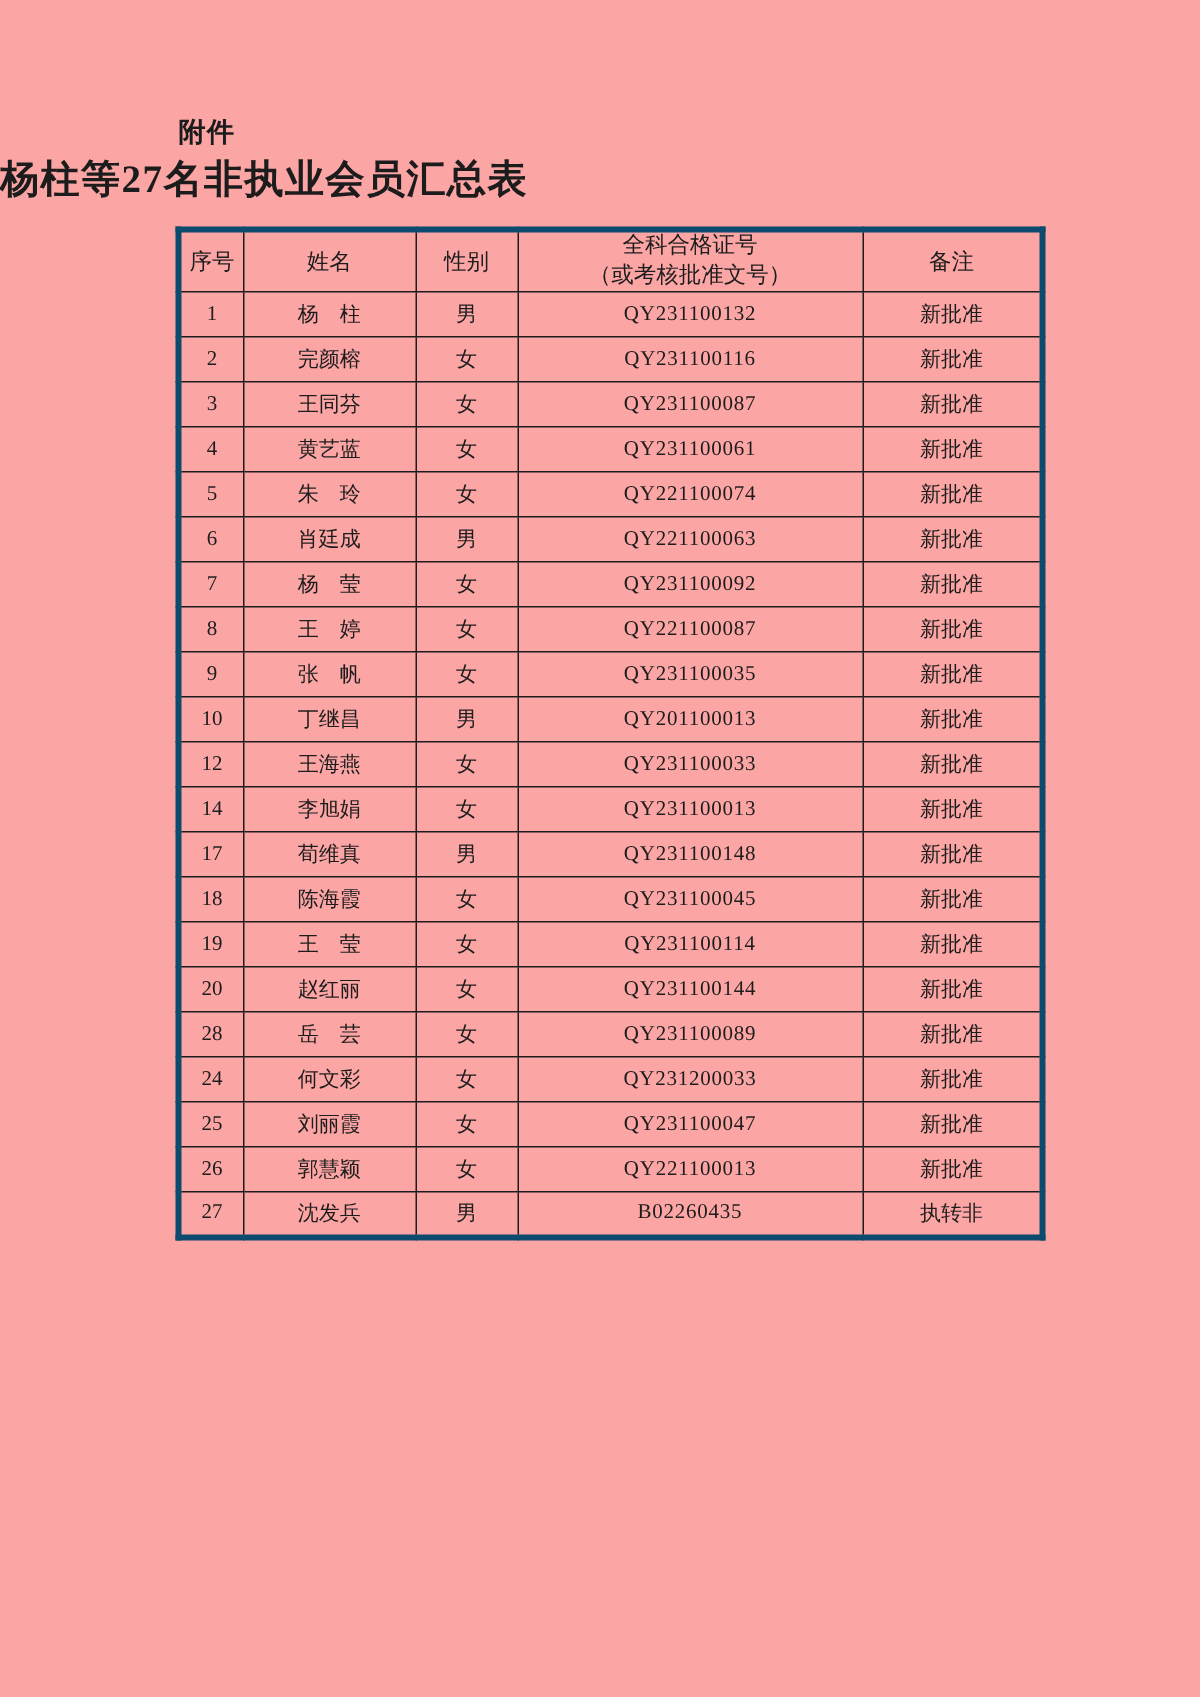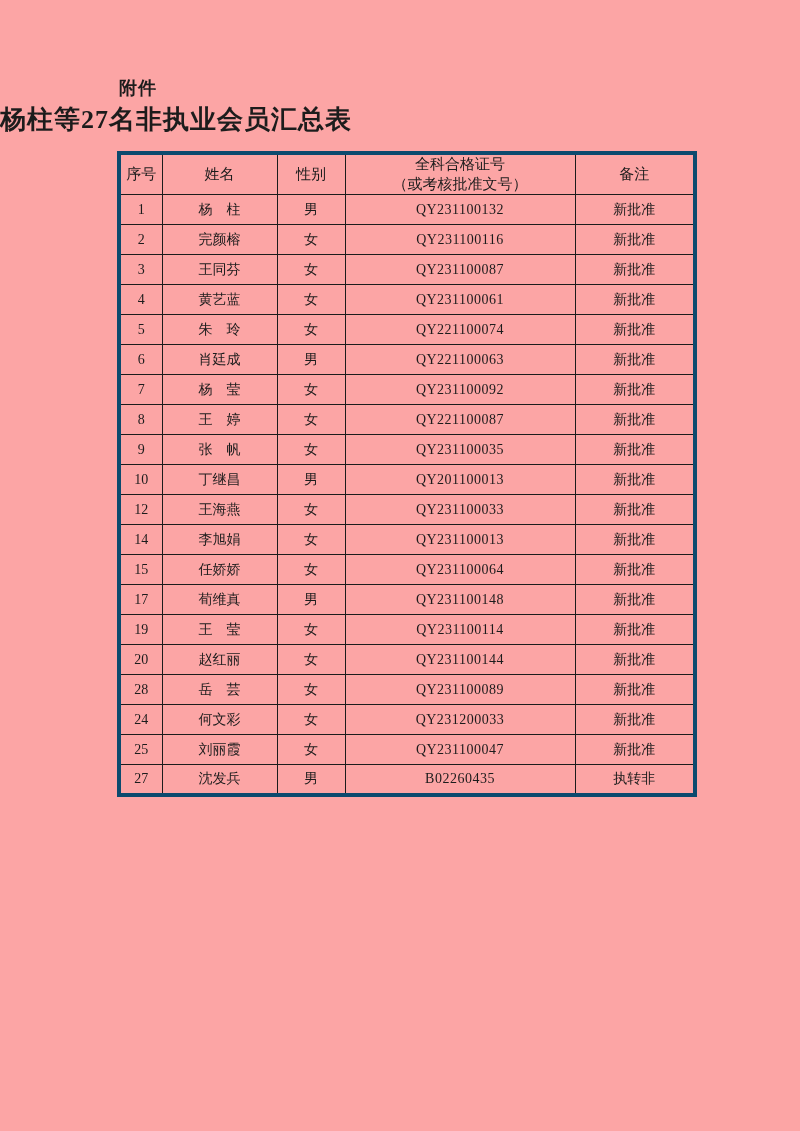--- a/index.html
+++ b/index.html
@@ -170,34 +170,34 @@
           <td class="col-remark">新批准</td>
         </tr>
         <tr>
           <td class="col-index">14</td>
           <td class="col-name">李旭娟</td>
           <td class="col-gender">女</td>
           <td class="col-cert">QY231100013</td>
           <td class="col-remark">新批准</td>
         </tr>
         <tr>
-          <td class="col-index">15</td>
-          <td class="col-name">任娇娇</td>
-          <td class="col-gender">女</td>
-          <td class="col-cert">QY231100064</td>
-          <td class="col-remark">新批准</td>
-        </tr>
-        <tr>
           <td class="col-index">17</td>
           <td class="col-name">荀维真</td>
           <td class="col-gender">男</td>
           <td class="col-cert">QY231100148</td>
           <td class="col-remark">新批准</td>
         </tr>
         <tr>
+          <td class="col-index">18</td>
+          <td class="col-name">陈海霞</td>
+          <td class="col-gender">女</td>
+          <td class="col-cert">QY231100045</td>
+          <td class="col-remark">新批准</td>
+        </tr>
+        <tr>
           <td class="col-index">19</td>
           <td class="col-name">王　莹</td>
           <td class="col-gender">女</td>
           <td class="col-cert">QY231100114</td>
           <td class="col-remark">新批准</td>
         </tr>
         <tr>
           <td class="col-index">20</td>
           <td class="col-name">赵红丽</td>
           <td class="col-gender">女</td>
@@ -219,20 +219,27 @@
           <td class="col-remark">新批准</td>
         </tr>
         <tr>
           <td class="col-index">25</td>
           <td class="col-name">刘丽霞</td>
           <td class="col-gender">女</td>
           <td class="col-cert">QY231100047</td>
           <td class="col-remark">新批准</td>
         </tr>
         <tr>
+          <td class="col-index">26</td>
+          <td class="col-name">郭慧颖</td>
+          <td class="col-gender">女</td>
+          <td class="col-cert">QY221100013</td>
+          <td class="col-remark">新批准</td>
+        </tr>
+        <tr>
           <td class="col-index">27</td>
           <td class="col-name">沈发兵</td>
           <td class="col-gender">男</td>
           <td class="col-cert">B02260435</td>
           <td class="col-remark">执转非</td>
         </tr>
       </tbody>
   </table>
 
 </div>

